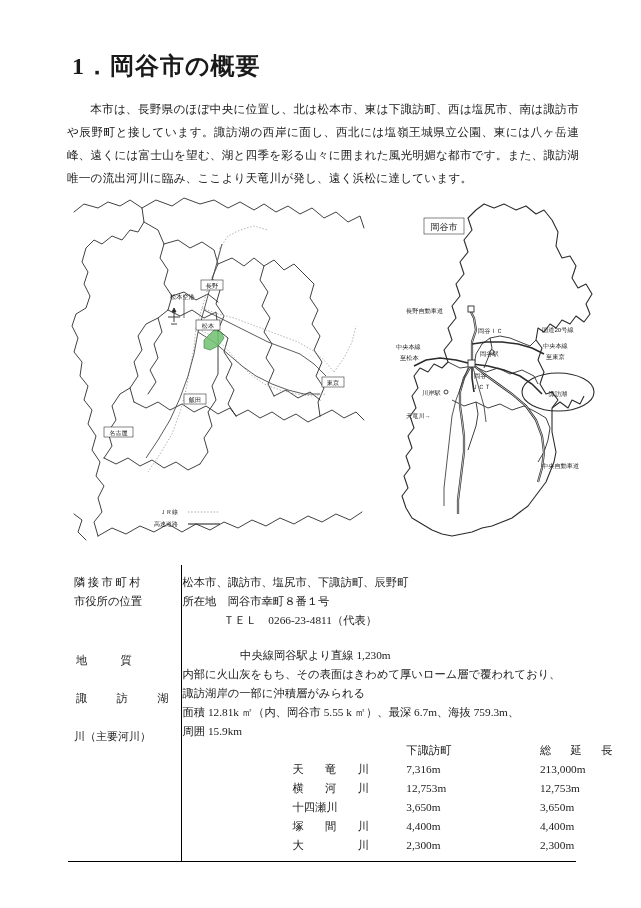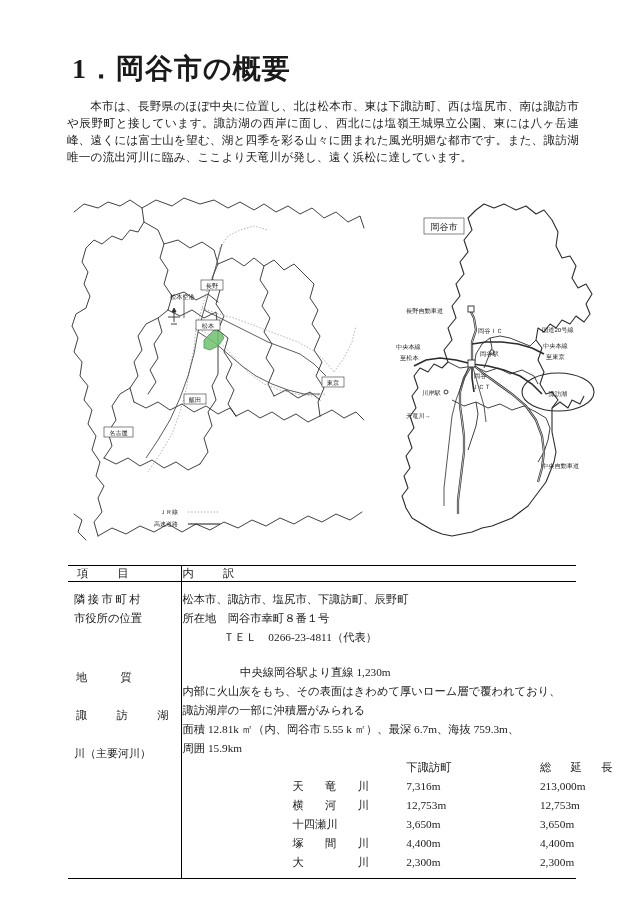--- a/index.html
+++ b/index.html
@@ -14,33 +14,33 @@
     font-family: "Liberation Serif", "DejaVu Serif", serif;
     color: #1a1a1a;
     overflow: hidden;
   }
 
   
   #page-title {
     position: absolute;
     left: 72px;
     top: 50px;
-    font-size: 28px;
+    font-size: 24px;
     font-weight: bold;
     letter-spacing: 1px;
   }
 
   
   #intro-paragraph {
     position: absolute;
     left: 67px;
     top: 98px;
     width: 512px;
     font-size: 11.6px;
-    line-height: 17px;
+    line-height: 23px;
     text-align: justify;
     text-indent: 2em;
     letter-spacing: 0.2px;
   }
 
   
   #maps-band {
     position: absolute;
     left: 0;
     top: 196px;
@@ -334,28 +334,20 @@
       <text class="map-label-plain" x="26" y="222">天竜川→</text>
       <text class="map-label-plain" x="162" y="272">中央自動車道</text>
     </svg>
   </div>
 </div>
 
 <div id="info-table">
   <table>
     <tbody>
 
-      <tr>
-        <td class="col-item rule-top rule-head hdr-cell">
-          <span class="hdr-item">項　目</span>
-        </td>
-        <td class="col-detail rule-top rule-head hdr-cell">
-          <span class="hdr-detail">内　訳</span>
-        </td>
-      </tr>
 
       <tr>
         <td class="col-item rule-bottom">
           <div style="height:8px"></div>
           <span class="item-label sp2">隣接市町村</span>
           <span class="item-label">市役所の位置</span>
           <div style="height:40px"></div>
           <span class="item-label sp7">地　質</span>
           <div style="height:19px"></div>
           <span class="item-label sp6">諏　訪　湖</span>

